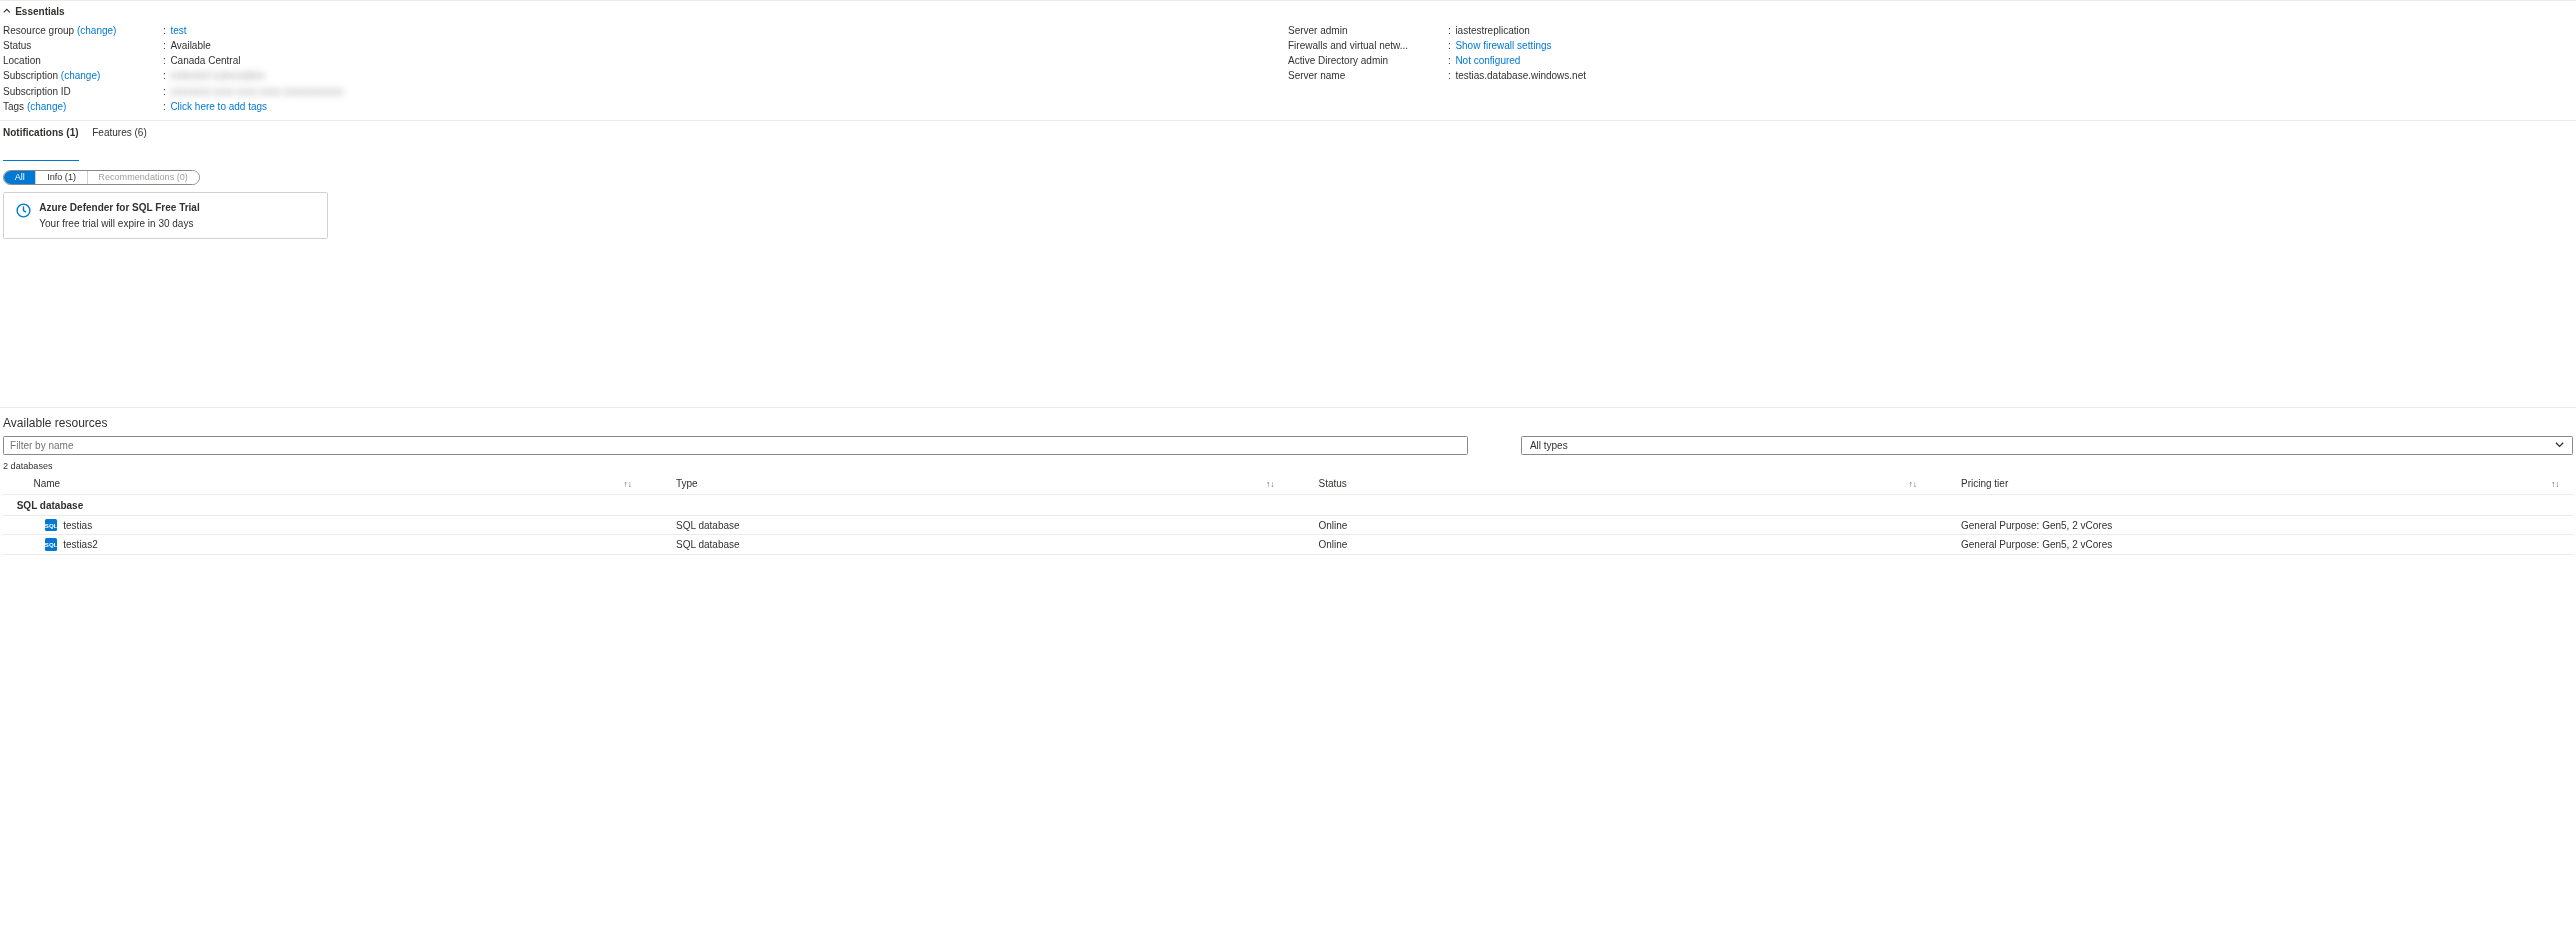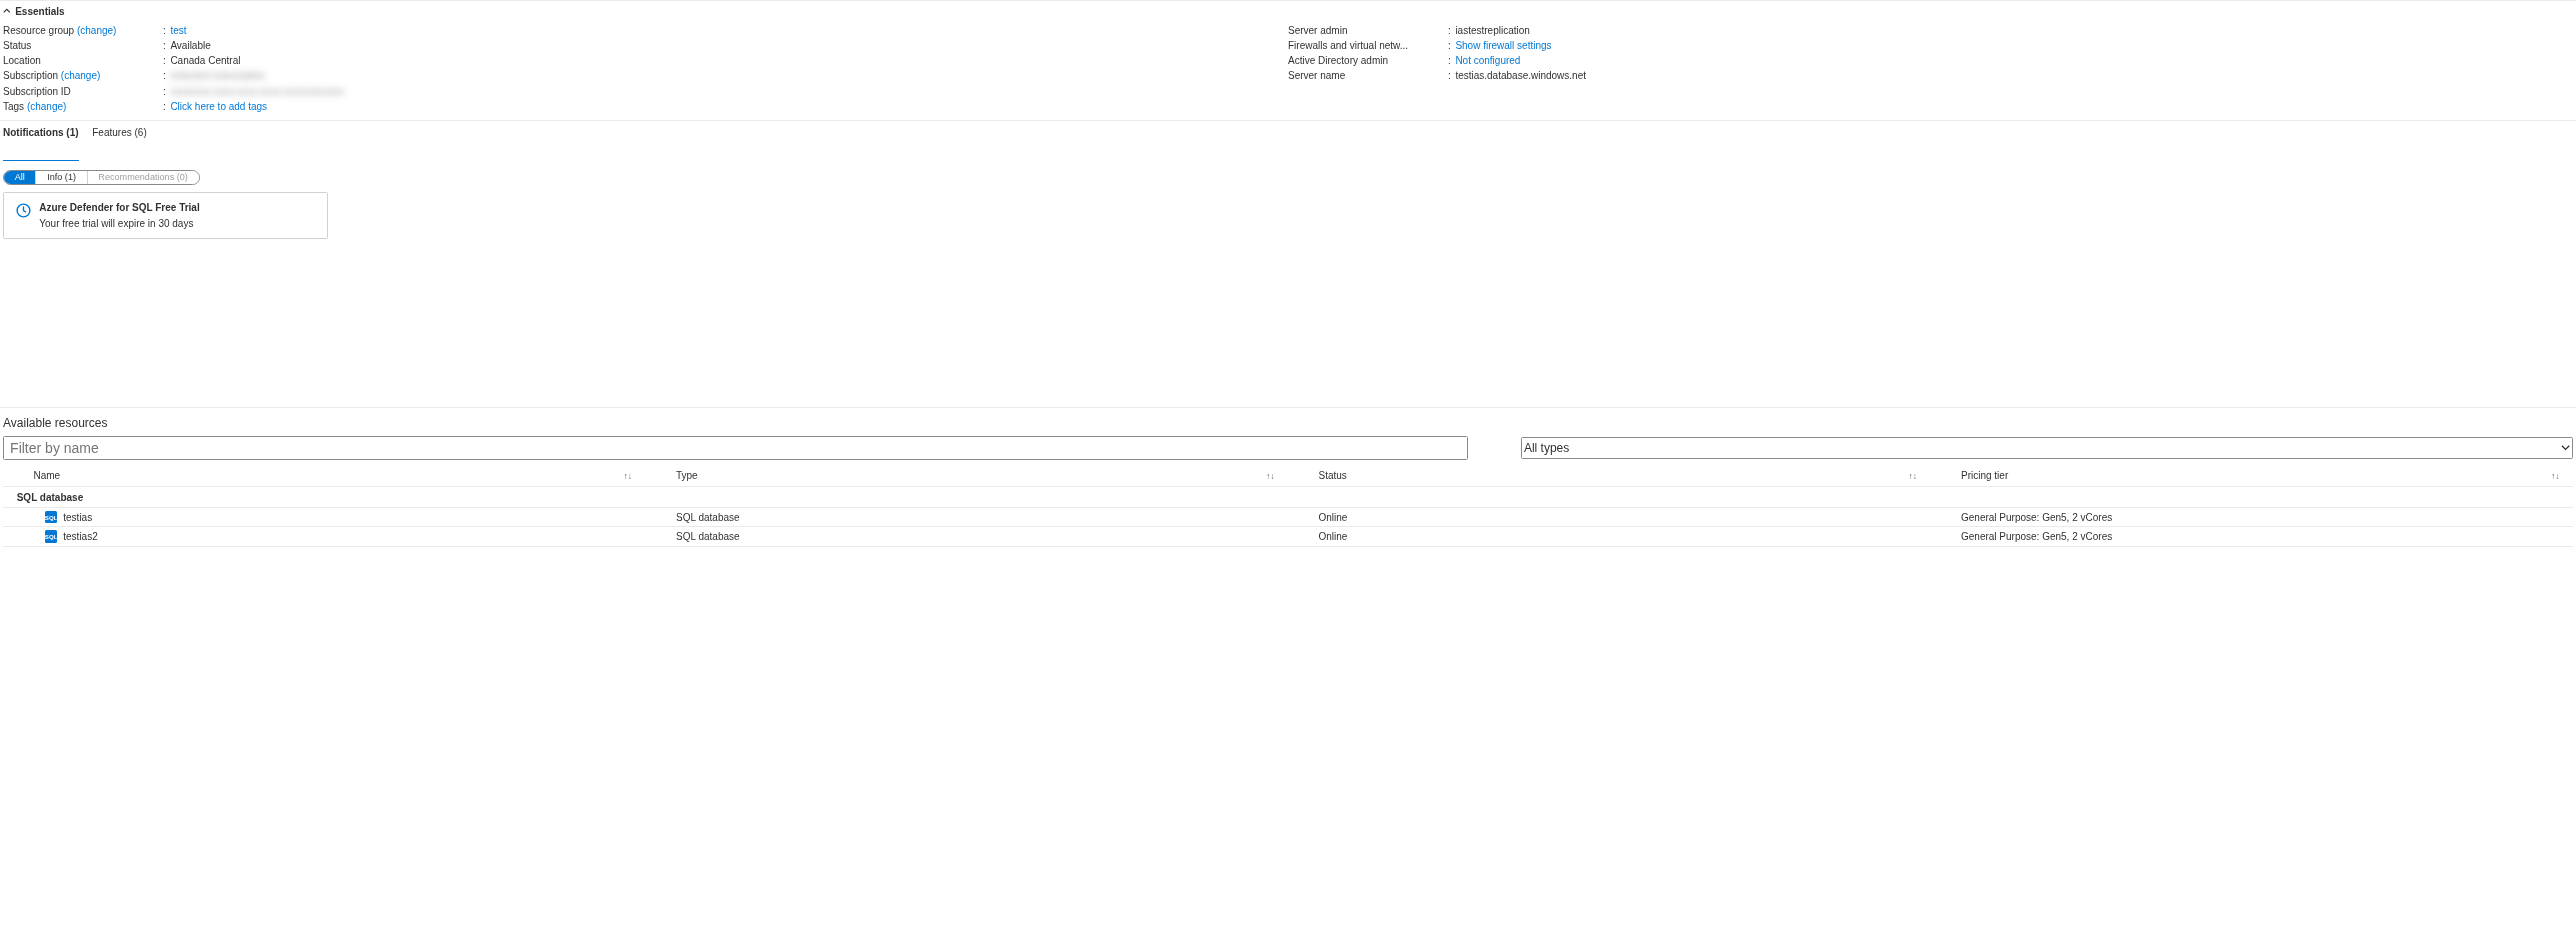--- a/index.html
+++ b/index.html
@@ -121,32 +121,32 @@
     margin-bottom: 6.1px;
   }
   .filter-input {
     flex: 0 0 57%;
   }
   .filter-input input {
     width: 100%;
     padding: 3px 6.1px;
     border: 0.8px solid #8a8886;
     border-radius: 1.5px;
-    font-size: 14px;
+    font-size: 10px;
   }
   .type-select {
     flex: 1;
     border: 0.8px solid #8a8886;
     border-radius: 1.5px;
-    padding: 3px 2px;
+    padding: 3px 8px;
     display: flex;
     justify-content: space-between;
     align-items: flex-end;
     cursor: pointer;
-    font-size: 12px;
+    font-size: 10px;
   }
   .count-line { font-size: 9.1px; color: #323130; margin-bottom: 3px; }
 
   .grid-header, .grid-row, .group-header {
     display: grid;
     grid-template-columns: 25% 25% 25% 25%;
     align-items: center;
     border-bottom: 0.8px solid #edebe9;
   }
   .grid-header {
@@ -313,20 +313,21 @@
     </div>
     <div class="type-select">
       <span>All types</span>
       <span>
         <svg viewBox="0 0 10 10" width="9.1" height="9.1">
             <path d="M1 3 L5 7 L9 3" fill="none" stroke="#323130" stroke-width="1.5"></path>
           </svg>
       </span>
     </div>
   </div>
+  <div class="count-line">2 databases</div>
 
   <div class="grid-header">
     <div class="hcell">
       <span>Name</span>
       <span class="sort-icon">↑↓</span>
     </div>
     <div class="hcell">
       <span>Type</span>
       <span class="sort-icon">↑↓</span>
     </div>

